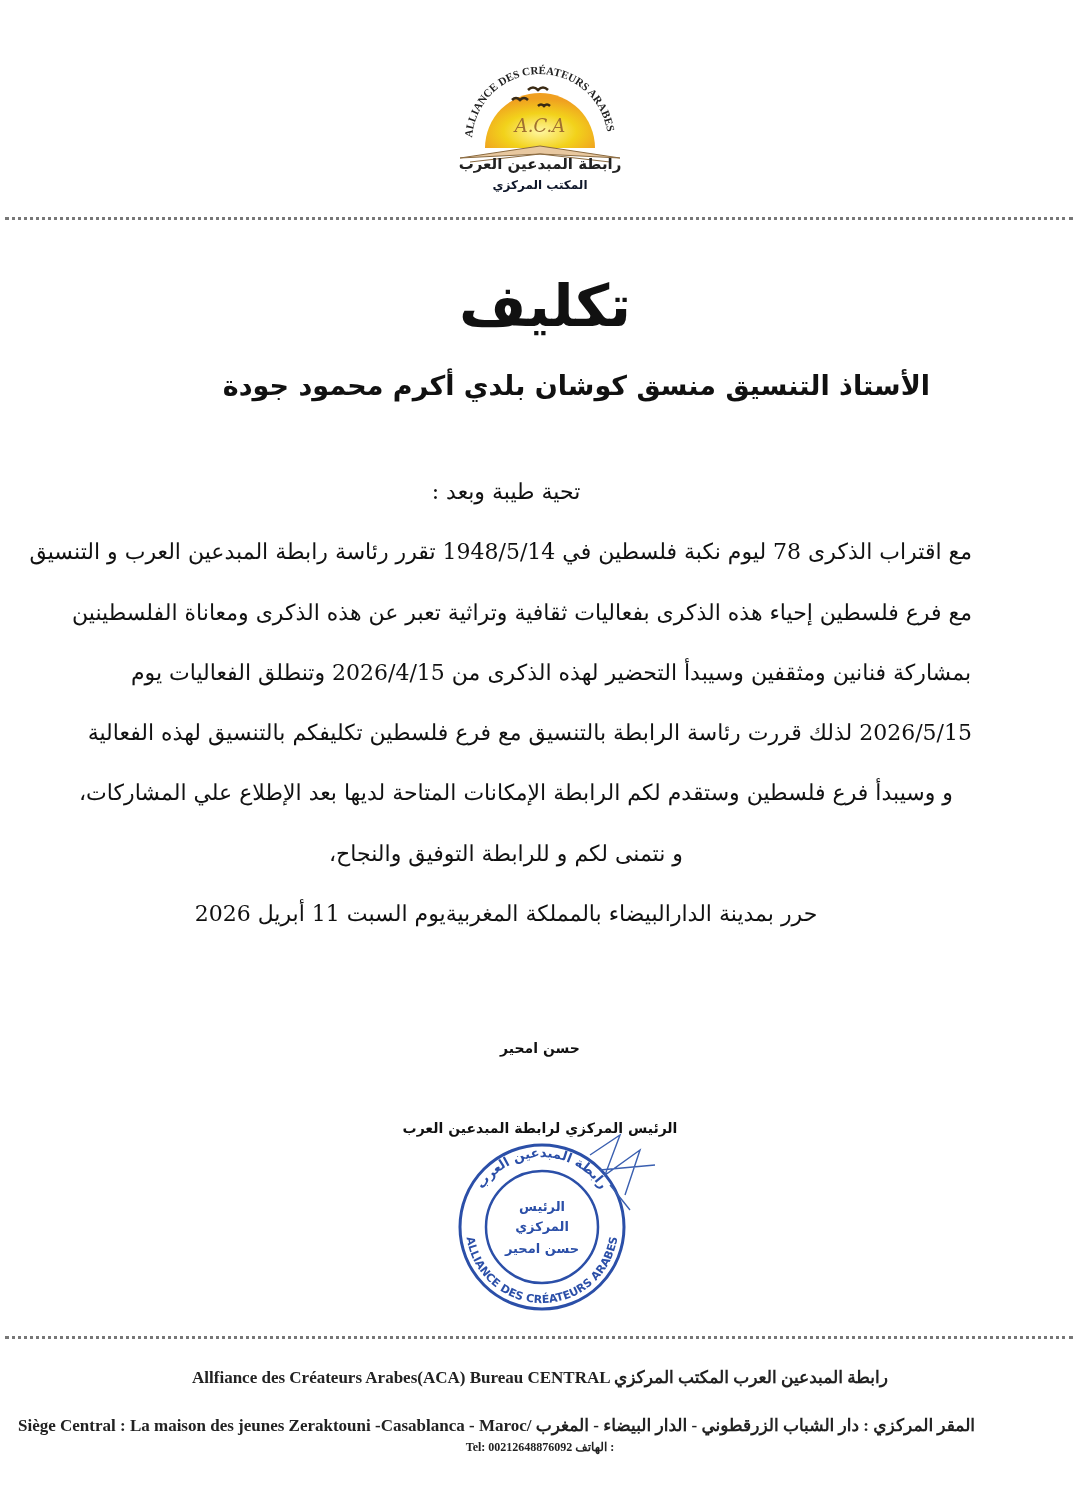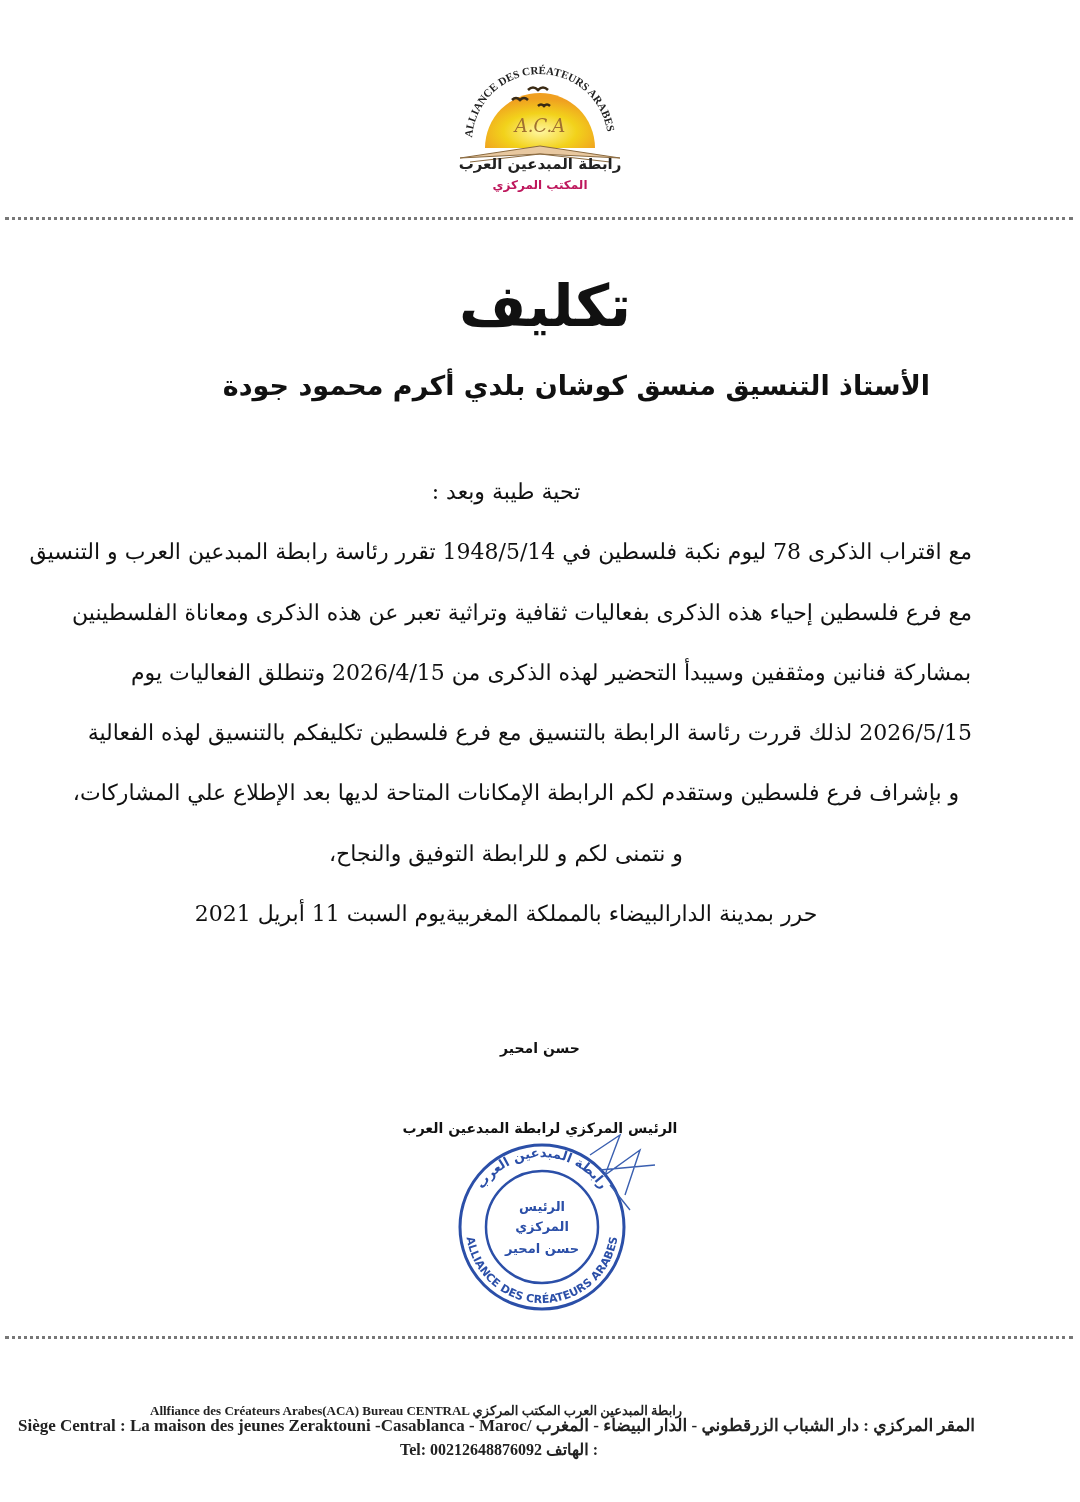--- a/index.html
+++ b/index.html
@@ -2,37 +2,37 @@
 <html><head>
   <meta charset="utf-8">
   <style>
     html, body { margin: 0; padding: 0; background: #ffffff; }
     body { width: 1080px; height: 1502px; position: relative; overflow: hidden; font-family: "DejaVu Serif", serif; color: #111; }
     .abs { position: absolute; }
     
     .logo { left: 440px; top: 50px; width: 200px; height: 160px; }
     .logo svg { width: 200px; height: 120px; display: block; }
     .logo-ar1 { left: 440px; top: 155px; width: 200px; text-align: center; font-family: "DejaVu Sans", sans-serif; font-weight: bold; font-size: 15px; color: #222; direction: rtl; }
-    .logo-ar2 { left: 440px; top: 178px; width: 200px; text-align: center; font-family: "DejaVu Sans", sans-serif; font-weight: bold; font-size: 12px; color: #be185d; direction: rtl; }
+    .logo-ar2 { left: 440px; top: 178px; width: 200px; text-align: center; font-family: "DejaVu Sans", sans-serif; font-weight: bold; font-size: 12px; color: #0f172a; direction: rtl; }
     .sep { left: 5px; width: 1068px; height: 0; border-top: 3px dotted #777; }
     .sep.top { top: 217px; }
     .sep.bot { top: 1336px; left: 5px; width: 1068px; }
     .title { left: 0; top: 272px; width: 1090px; text-align: center; font-family: "DejaVu Sans", sans-serif; font-weight: bold; font-size: 58px; direction: rtl; letter-spacing: 1px; }
     .subtitle { left: 130px; top: 370px; width: 800px; text-align: right; font-family: "DejaVu Sans", sans-serif; font-weight: bold; font-size: 27px; direction: rtl; }
     .body { left: 40px; top: 472px; width: 932px; direction: rtl; font-family: "DejaVu Serif", serif; font-size: 22px; }
     .line { height: 60.3px; line-height: 40px; white-space: nowrap; text-align: center; }
     .line.justify { text-align: justify; text-align-last: justify; }
     .sig { left: 340px; width: 400px; text-align: center; font-family: "DejaVu Sans", sans-serif; font-weight: bold; direction: rtl; }
     .sig.name { top: 1040px; font-size: 14px; }
     .sig.role { top: 1120px; font-size: 14px; letter-spacing: 0.5px; }
     .stamp { left: 430px; top: 1115px; width: 260px; height: 210px; }
     .foot { font-family: "Liberation Serif", serif; font-weight: bold; color: #222; white-space: nowrap; }
-    .foot1 { left: 150px; top: 1367px; width: 780px; text-align: left; font-size: 13px; margin-top: 36px; }
+    .foot1 { left: 150px; top: 1367px; width: 780px; text-align: center; font-size: 17px; }
     .foot2 { left: 18px; top: 1408px; width: 1060px; text-align: left; font-size: 17px; margin-top: 7px; }
-    .foot3 { left: 400px; top: 1440px; width: 280px; font-size: 16px; }
+    .foot3 { left: 400px; top: 1440px; width: 280px; text-align: center; font-size: 12px; }
     .ar { direction: rtl; unicode-bidi: embed; }
   </style>
 </head>
 <body>
 
 <div class="abs logo">
   <svg viewBox="0 0 200 120">
     <defs>
       <radialGradient id="sun" cx="50%" cy="70%" r="60%">
         <stop offset="0%" stop-color="#fff6a0"></stop>
@@ -60,23 +60,23 @@
 
 <div class="abs title">تكليف</div>
 <div class="abs subtitle">الأستاذ التنسيق منسق كوشان بلدي أكرم محمود جودة</div>
 
 <div class="abs body">
   <div class="line">تحية طيبة وبعد :</div>
   <div class="line justify">مع اقتراب الذكرى 78 ليوم نكبة فلسطين في 1948/5/14 تقرر رئاسة رابطة المبدعين العرب و التنسيق</div>
   <div class="line" style="padding-left:60px">مع فرع فلسطين إحياء هذه الذكرى بفعاليات ثقافية وتراثية تعبر عن هذه الذكرى ومعاناة الفلسطينين</div>
   <div class="line" style="padding-left:90px">بمشاركة فنانين ومثقفين وسيبدأ التحضير لهذه الذكرى من 2026/4/15 وتنطلق الفعاليات يوم</div>
   <div class="line" style="padding-left:70px">2026/5/15 لذلك قررت رئاسة الرابطة بالتنسيق مع فرع فلسطين تكليفكم بالتنسيق لهذه الفعالية</div>
-  <div class="line" style="padding-left:20px">و بإشراف فرع فلسطين وستقدم لكم الرابطة الإمكانات المتاحة لديها بعد الإطلاع علي المشاركات،</div>
+  <div class="line" style="padding-left:20px">و وسيبدأ فرع فلسطين وستقدم لكم الرابطة الإمكانات المتاحة لديها بعد الإطلاع علي المشاركات،</div>
   <div class="line">و نتمنى لكم و للرابطة التوفيق والنجاح،</div>
-  <div class="line">حرر بمدينة الدارالبيضاء بالمملكة المغربيةيوم السبت 11 أبريل 2021</div>
+  <div class="line">حرر بمدينة الدارالبيضاء بالمملكة المغربيةيوم السبت 11 أبريل 2026</div>
 </div>
 
 <div class="abs sig name">حسن امحير</div>
 <div class="abs sig role">الرئيس المركزي لرابطة المبدعين العرب</div>
 
 <div class="abs stamp">
   <svg viewBox="0 0 260 210" width="260" height="210">
     <defs>
       <path id="ringTop" d="M 42 112 A 70 70 0 0 1 182 112"></path>
       <path id="ringBot" d="M 36 112 A 76 76 0 0 0 188 112"></path>

